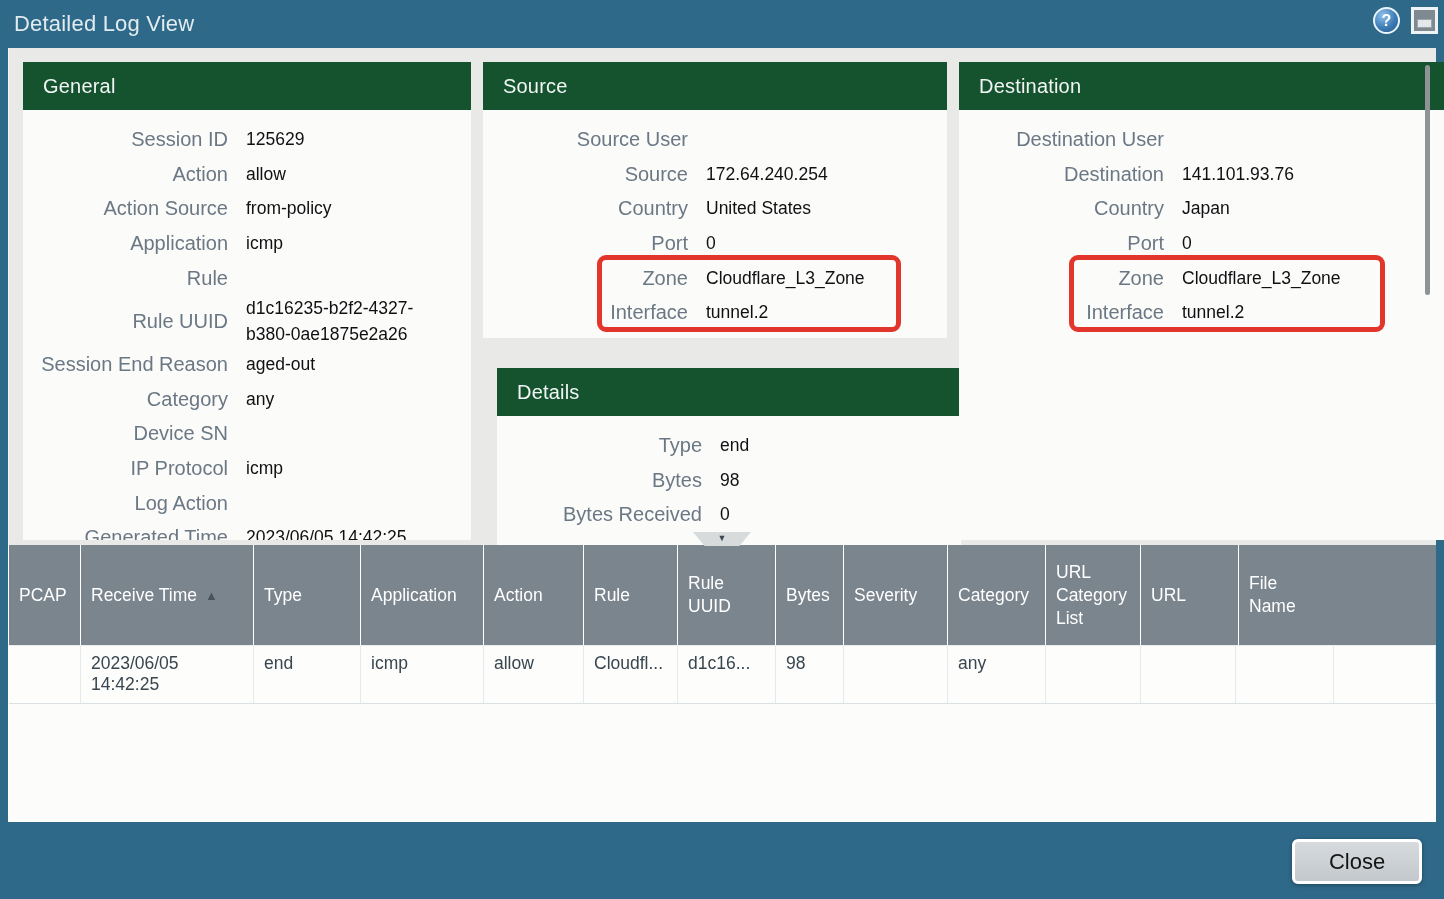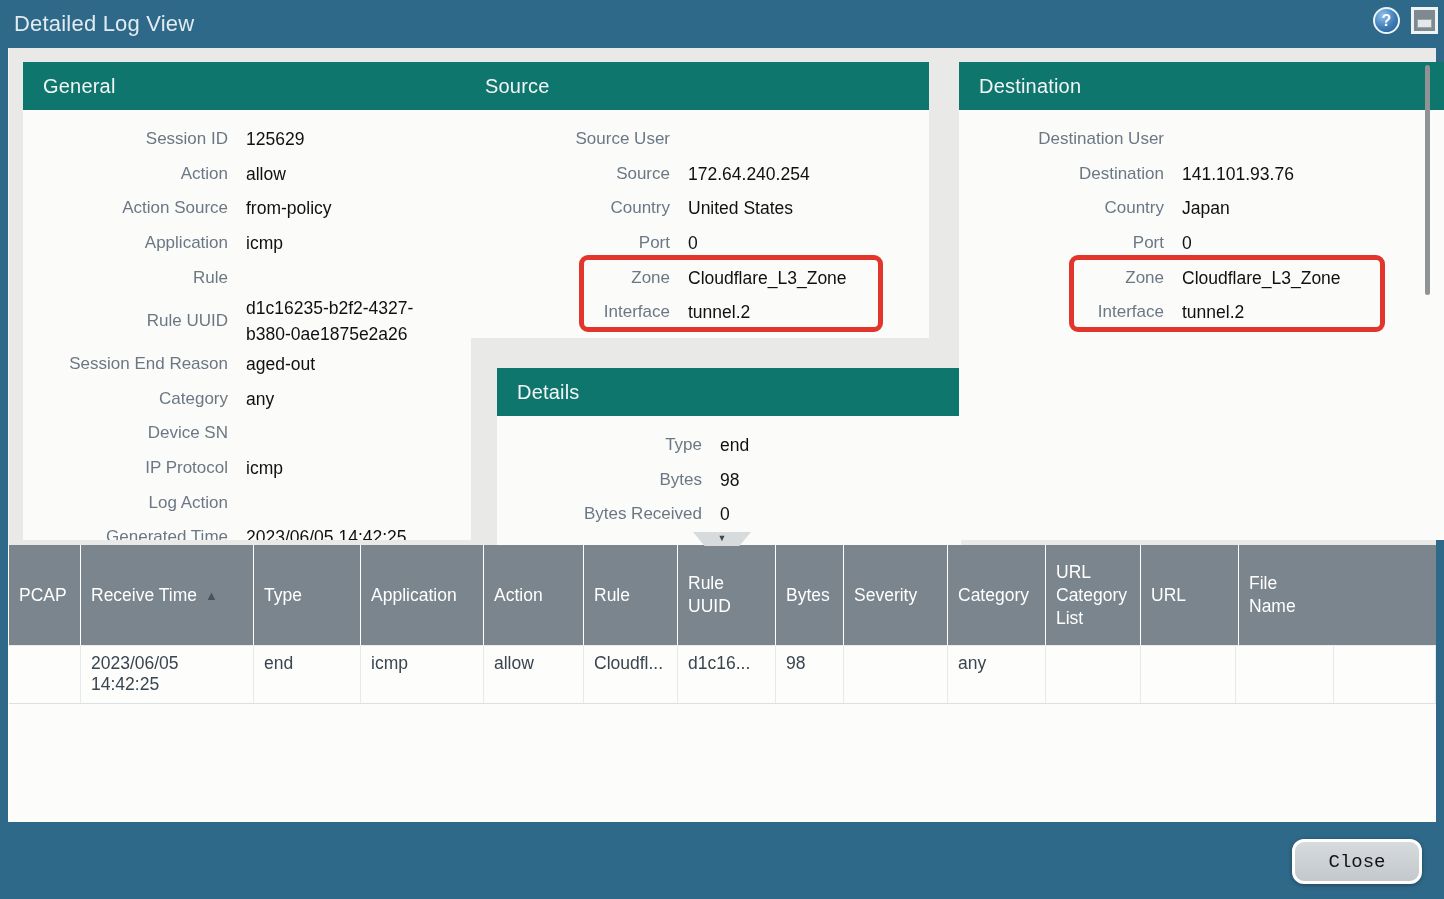--- a/index.html
+++ b/index.html
@@ -26,29 +26,29 @@
     position:absolute;left:3px;right:3px;top:9px;bottom:3px;
     background:#e4e8ea;border:1px solid #9aa3a9;box-sizing:border-box;
   }
   
   .top-section{
     position:absolute;left:8px;top:48px;width:1428px;height:497px;
     background:#e9e9e7;border-left:1px solid rgba(255,255,255,.55);box-sizing:border-box;
   }
   .panel{position:absolute;background:#fbfbfa;}
   .panel-header{
-    height:48px;background:#0f766e;color:#f2f5f6;
+    height:48px;background:#14532d;color:#f2f5f6;
     font-size:20px;line-height:48px;padding-left:20px;letter-spacing:.2px;
   }
   .panel-body{position:relative;height:calc(100% - 48px);overflow:hidden;padding-top:12px;box-sizing:border-box;}
   .prow{display:flex;min-height:34.6px;align-items:center;}
-  .plabel{flex:none;width:205px;text-align:right;color:#6b7884;font-size:17px;line-height:26px;}
+  .plabel{flex:none;width:205px;text-align:right;color:#6b7884;font-size:20px;line-height:26px;}
   .pvalue{flex:1;margin-left:18px;padding-right:14px;color:#0f1011;font-size:17.5px;line-height:26px;word-break:break-word;}
   .panel-general{left:14px;top:14px;width:448px;height:478px;}
-  .panel-source{left:456px;top:14px;width:464px;height:276px;}
+  .panel-source{left:474px;top:14px;width:464px;height:276px;}
   .panel-details{left:488px;top:320px;width:464px;height:177px;}
   .panel-destination{left:950px;top:14px;width:535px;height:478px;}
   .hl-box{position:absolute;border:5px solid #e2352b;border-radius:9px;box-sizing:border-box;}
   .hl-source{left:114px;top:193px;width:304px;height:77px;}
   .hl-destination{left:110px;top:193px;width:316px;height:77px;}
   .vscroll{position:absolute;right:6px;top:17px;width:5px;height:230px;border-radius:3px;background:#8f9396;cursor:pointer;}
   
   .splitter-tab{
     position:absolute;left:693px;top:532px;width:58px;height:14px;
     background:#d8dbdc;clip-path:polygon(0 0,100% 0,80% 100%,20% 100%);
@@ -69,23 +69,23 @@
   .th .lbl.wrap{display:inline-block;max-width:72px;}
   .th .sort{margin-left:8px;color:#47545e;font-size:13px;}
   .trow{display:flex;height:57px;border-bottom:1px solid #dbe0e3;background:#fdfdfc;cursor:pointer;}
   .td{
     box-sizing:border-box;flex:none;border-right:1px solid #e6eaec;
     padding:7px 10px;font-size:17.5px;line-height:21px;color:#39464f;overflow:hidden;
   }
   
   .close-btn{
     position:absolute;right:22px;top:839px;width:130px;height:45px;
-    border-radius:12px;border:3px solid #fff;box-sizing:border-box;
+    border-radius:6px;border:3px solid #fff;box-sizing:border-box;
     background:linear-gradient(#d7dbde,#c3c8cc);
-    font-family:Liberation Mono, monospace;font-size:19px;color:#141414;
+    font-family:Liberation Sans, sans-serif;font-size:22px;color:#141414;
     box-shadow:0 1px 4px rgba(0,0,0,.35);cursor:pointer;
   }
 </style>
 </head>
 <body>
 
 <div class="titlebar">
   <div class="dialog-title">Detailed Log View</div>
   <div class="icon-help">?</div>
   <div class="icon-window">

